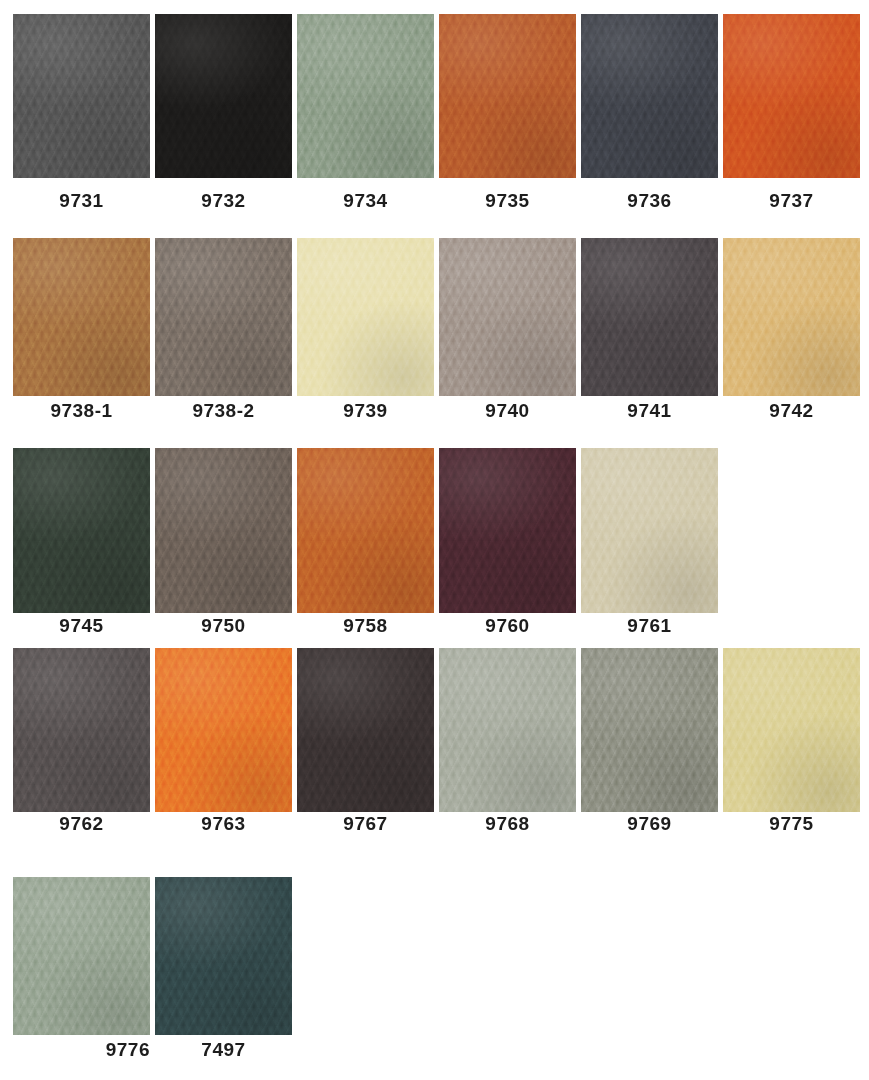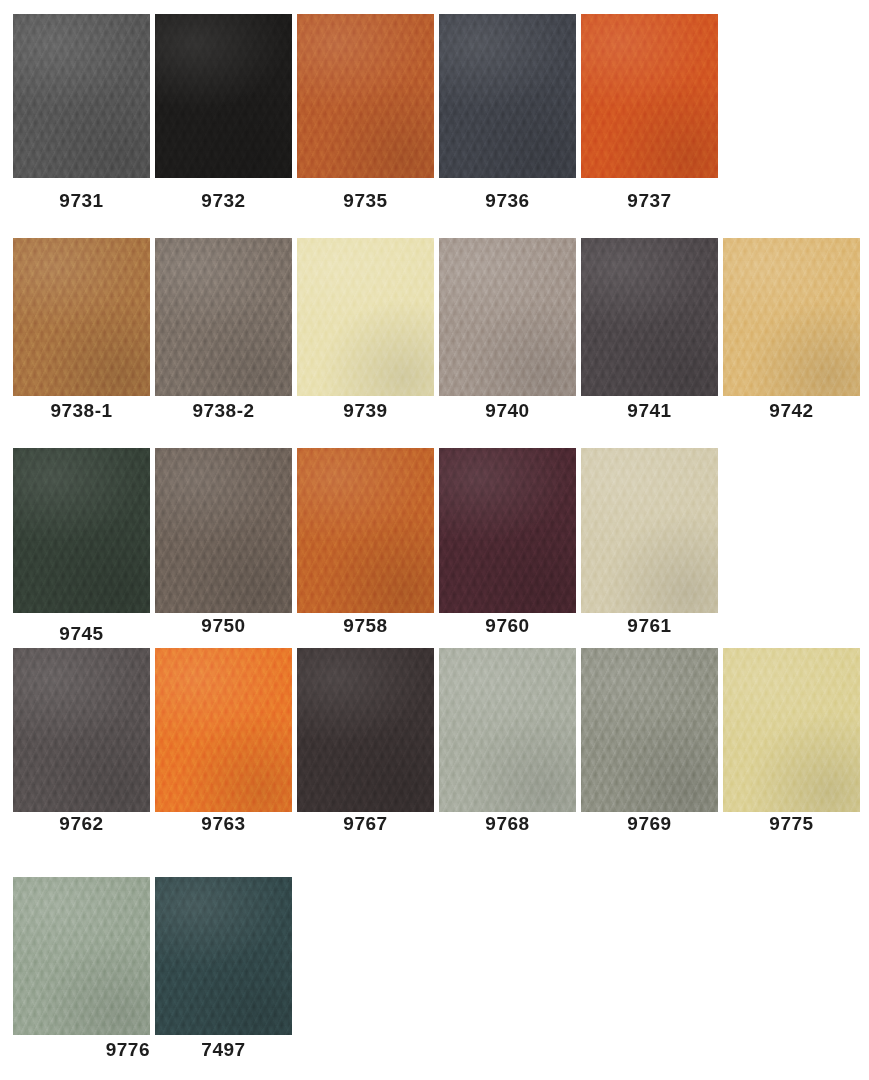--- a/index.html
+++ b/index.html
@@ -117,20 +117,27 @@
         <div class="chip-label" style="margin-top: 12px;">9731</div>
       </div>
       <div class="swatch-cell">
         <div class="chip" style="height: 164px; background-color: rgb(28, 27, 26);">
           <div class="grain"></div>
           <div class="sheen"></div>
         </div>
         <div class="chip-label" style="margin-top: 12px;">9732</div>
       </div>
       <div class="swatch-cell">
+        <div class="chip" style="height: 164px; background-color: rgb(141, 158, 137);">
+          <div class="grain"></div>
+          <div class="sheen"></div>
+        </div>
+        <div class="chip-label" style="margin-top: 12px;">9734</div>
+      </div>
+      <div class="swatch-cell">
         <div class="chip" style="height: 164px; background-color: rgb(184, 92, 45);">
           <div class="grain"></div>
           <div class="sheen"></div>
         </div>
         <div class="chip-label" style="margin-top: 12px;">9735</div>
       </div>
       <div class="swatch-cell">
         <div class="chip" style="height: 164px; background-color: rgb(64, 67, 75);">
           <div class="grain"></div>
           <div class="sheen"></div>
@@ -188,21 +195,21 @@
         </div>
         <div class="chip-label" style="margin-top: 4px;">9742</div>
       </div>
     </div>
     <div class="swatch-row" style="top: 448px;">
       <div class="swatch-cell">
         <div class="chip" style="height: 165px; background-color: rgb(52, 64, 54);">
           <div class="grain"></div>
           <div class="sheen"></div>
         </div>
-        <div class="chip-label" style="margin-top: 10px;">9745</div>
+        <div class="chip-label" style="margin-top: 2px;">9745</div>
       </div>
       <div class="swatch-cell">
         <div class="chip" style="height: 165px; background-color: rgb(109, 97, 88);">
           <div class="grain"></div>
           <div class="sheen"></div>
         </div>
         <div class="chip-label" style="margin-top: 2px;">9750</div>
       </div>
       <div class="swatch-cell">
         <div class="chip" style="height: 165px; background-color: rgb(193, 99, 42);">

